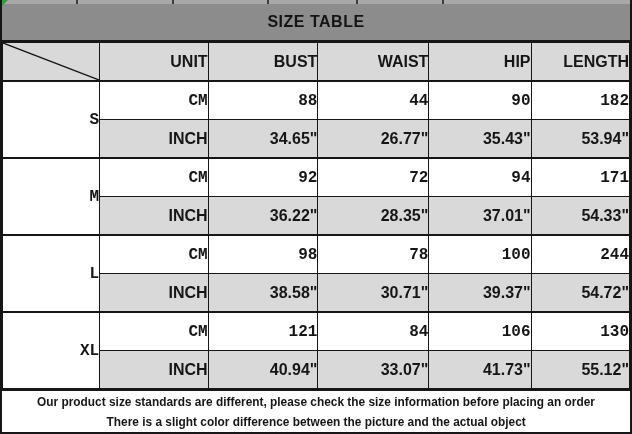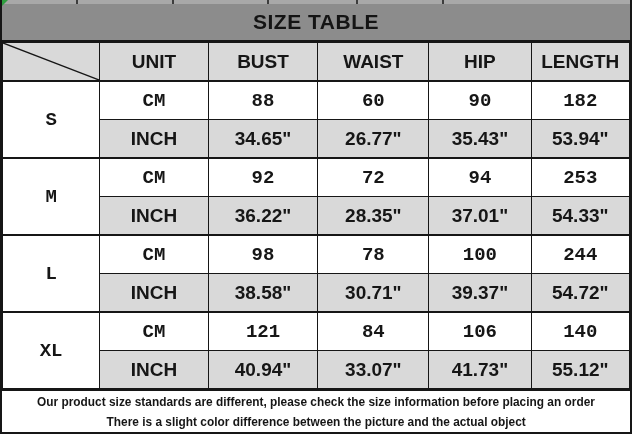--- a/index.html
+++ b/index.html
@@ -20,30 +20,30 @@
     font-family:"Liberation Sans",sans-serif;font-weight:bold;
     display:flex;flex-direction:column;position:relative;overflow:hidden;
   }
   .top-strip{flex:none;height:4px;background:var(--top-strip-bg);position:relative;}
   .tick{position:absolute;top:0;width:2px;height:4px;background:var(--tick);}
   .corner-marker{position:absolute;top:0;left:0;width:0;height:0;
     border-top:6px solid var(--corner-marker);border-right:6px solid transparent;}
   .title-bar{
     flex:none;height:36px;background:var(--title-bg);
     display:flex;align-items:center;justify-content:center;
-    font-size:21px;letter-spacing:0.5px;color:#141414;
+    font-size:16px;letter-spacing:0.5px;color:#141414;
     border-bottom:2px solid var(--border);
   }
   table.size-table{
     flex:none;width:100%;border-collapse:collapse;table-layout:fixed;
   }
   table.size-table td{
     border:1px solid var(--border);
-    text-align:center;vertical-align:middle;
-    height:37px;padding:0;font-size:19px;font-weight:bold;
+    text-align:right;vertical-align:middle;
+    height:37px;padding:0;font-size:16px;font-weight:bold;
     background:var(--cell-bg);overflow:hidden;
   }
   tr.header-row td{background:var(--shaded-bg);border-bottom:2px solid var(--border);}
   td.diag-cell{background:#ffffff;position:relative;}
   .diag-svg{position:absolute;top:0;left:0;width:100%;height:100%;display:block;}
   .diag-svg line{stroke:var(--border);}
   tr.group-first td{border-top:2px solid var(--border);font-family:Liberation Mono, monospace;}
   td.size-cell{background:var(--shaded-bg);font-size:16px;}
   tr.inch-row td{background:var(--shaded-bg);}
   .footer{
@@ -89,39 +89,39 @@
         <td>BUST</td>
         <td>WAIST</td>
         <td>HIP</td>
         <td>LENGTH</td>
       </tr>
 
       <tr class="cm-row group-first">
         <td class="size-cell" rowspan="2">S</td>
         <td class="unit-cell">CM</td>
         <td>88</td>
-        <td>60</td>
+        <td>44</td>
         <td>90</td>
         <td>182</td>
       </tr>
       <tr class="inch-row">
         <td class="unit-cell">INCH</td>
         <td>34.65"</td>
         <td>26.77"</td>
         <td>35.43"</td>
         <td>53.94"</td>
       </tr>
 
       <tr class="cm-row group-first">
         <td class="size-cell" rowspan="2">M</td>
         <td class="unit-cell">CM</td>
         <td>92</td>
         <td>72</td>
         <td>94</td>
-        <td>253</td>
+        <td>171</td>
       </tr>
       <tr class="inch-row">
         <td class="unit-cell">INCH</td>
         <td>36.22"</td>
         <td>28.35"</td>
         <td>37.01"</td>
         <td>54.33"</td>
       </tr>
 
       <tr class="cm-row group-first">
@@ -139,21 +139,21 @@
         <td>39.37"</td>
         <td>54.72"</td>
       </tr>
 
       <tr class="cm-row group-first">
         <td class="size-cell" rowspan="2">XL</td>
         <td class="unit-cell">CM</td>
         <td>121</td>
         <td>84</td>
         <td>106</td>
-        <td>140</td>
+        <td>130</td>
       </tr>
       <tr class="inch-row">
         <td class="unit-cell">INCH</td>
         <td>40.94"</td>
         <td>33.07"</td>
         <td>41.73"</td>
         <td>55.12"</td>
       </tr>
     </tbody>
   </table>

